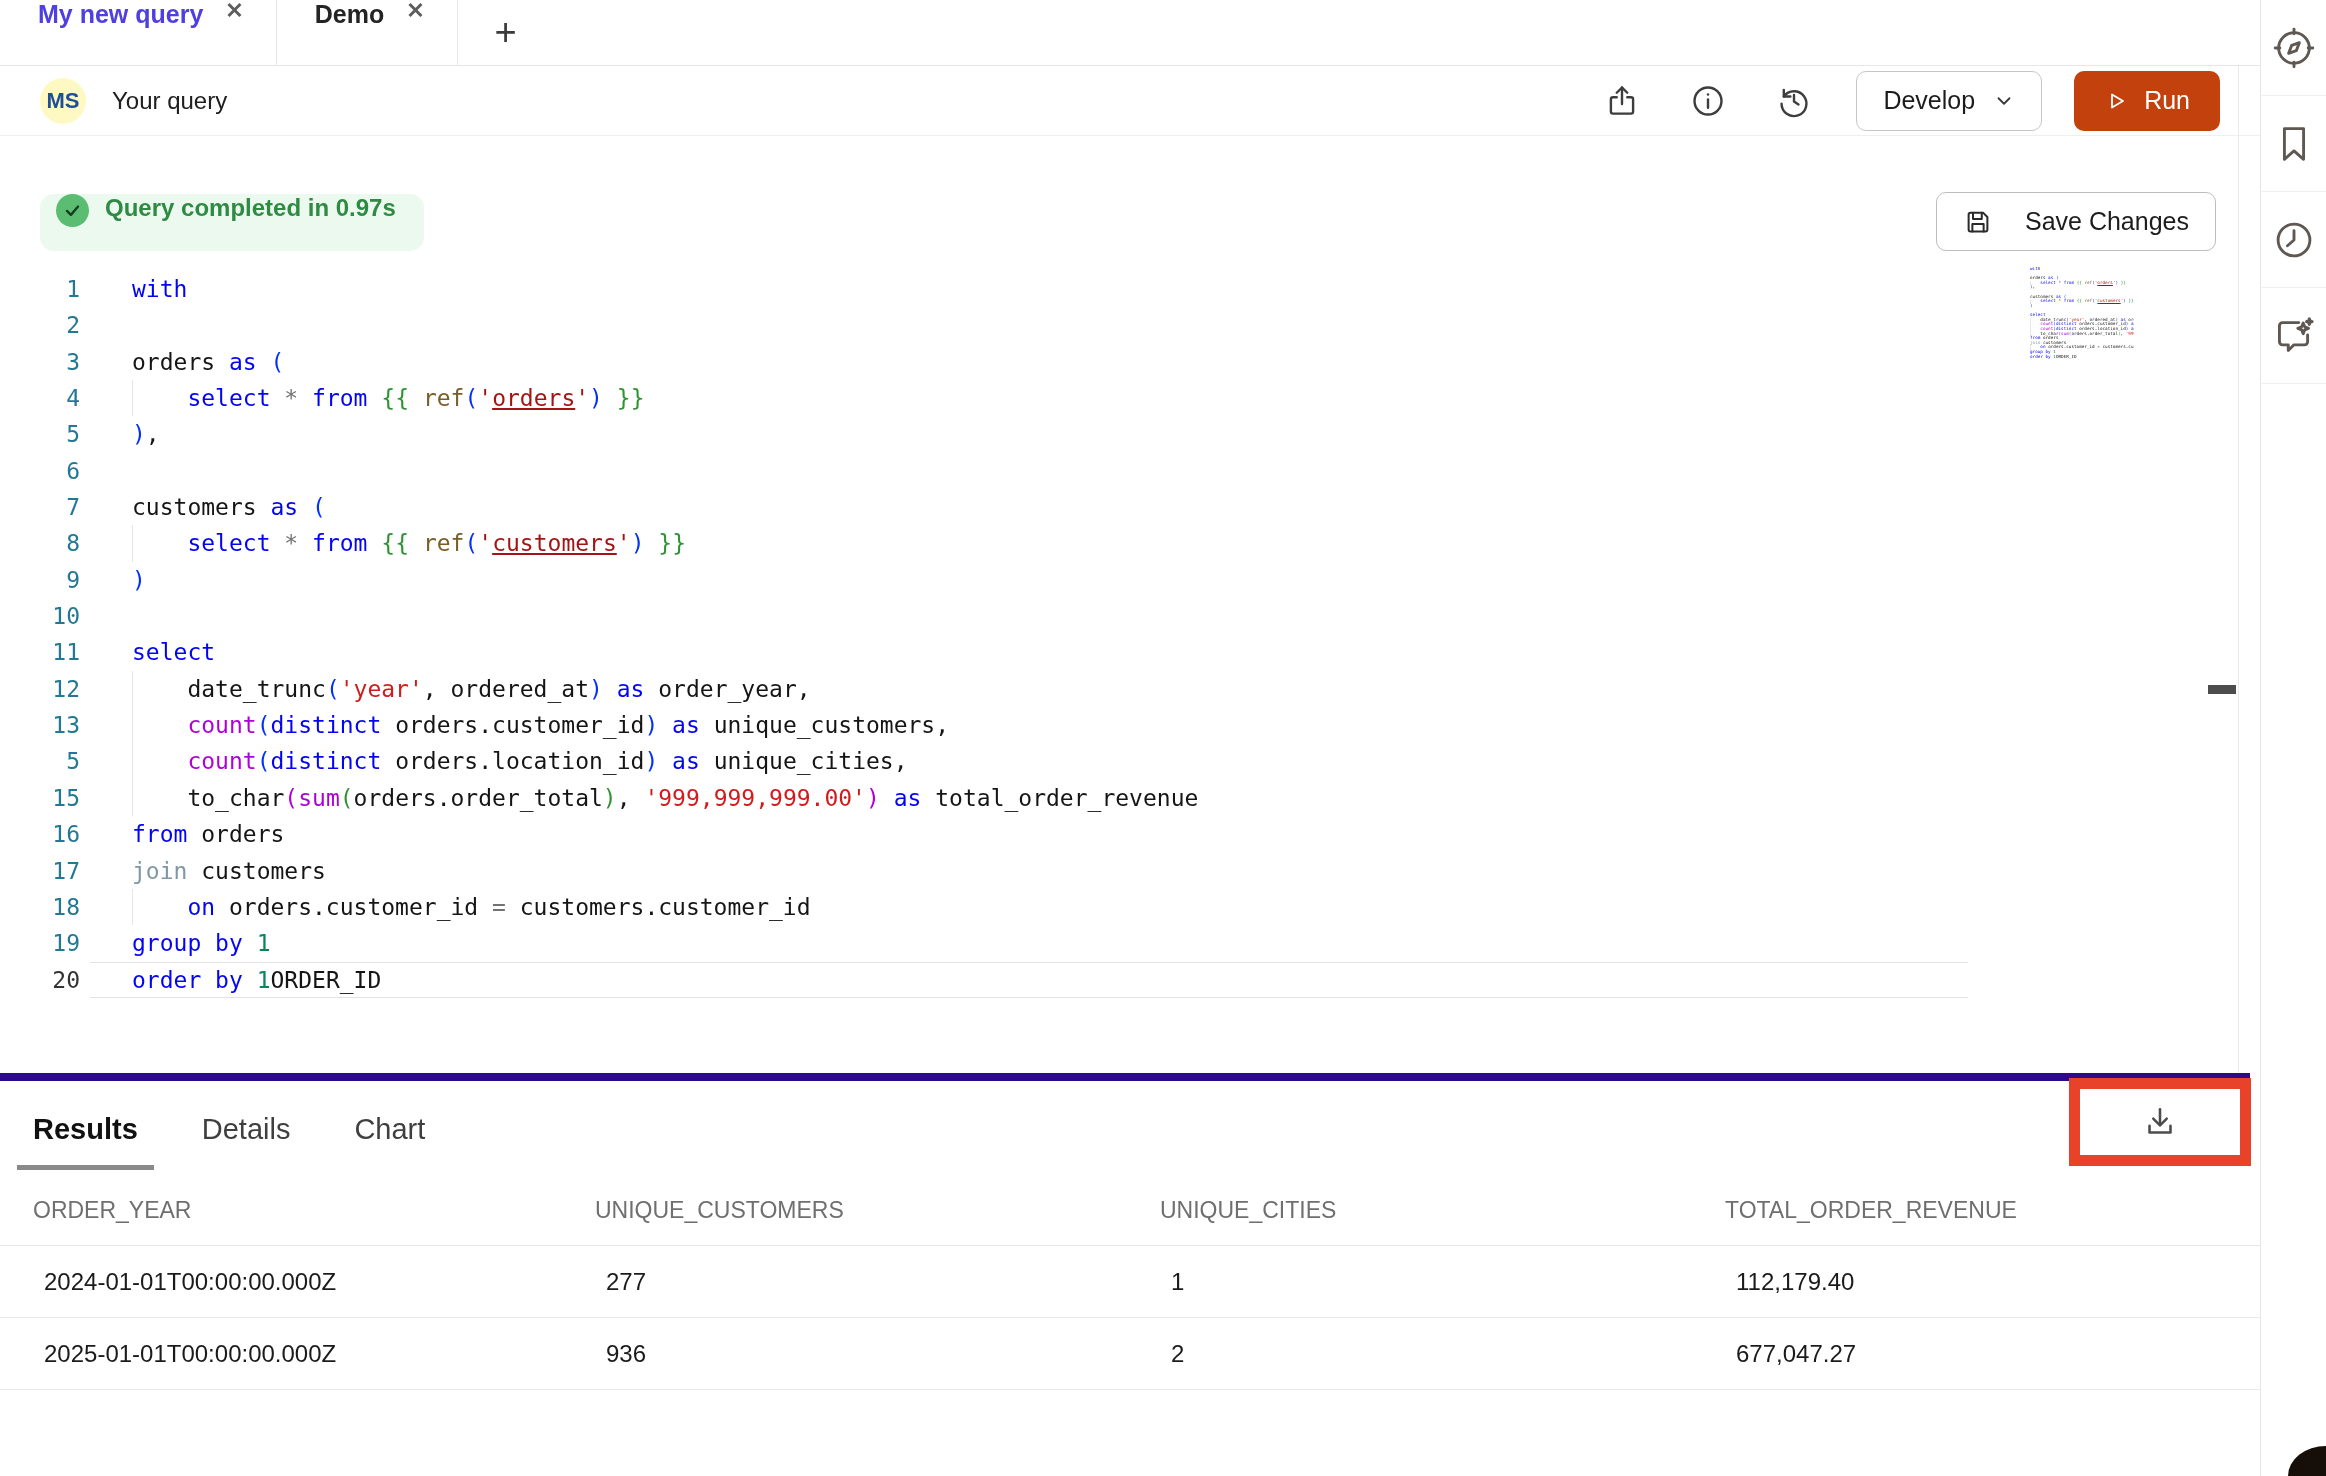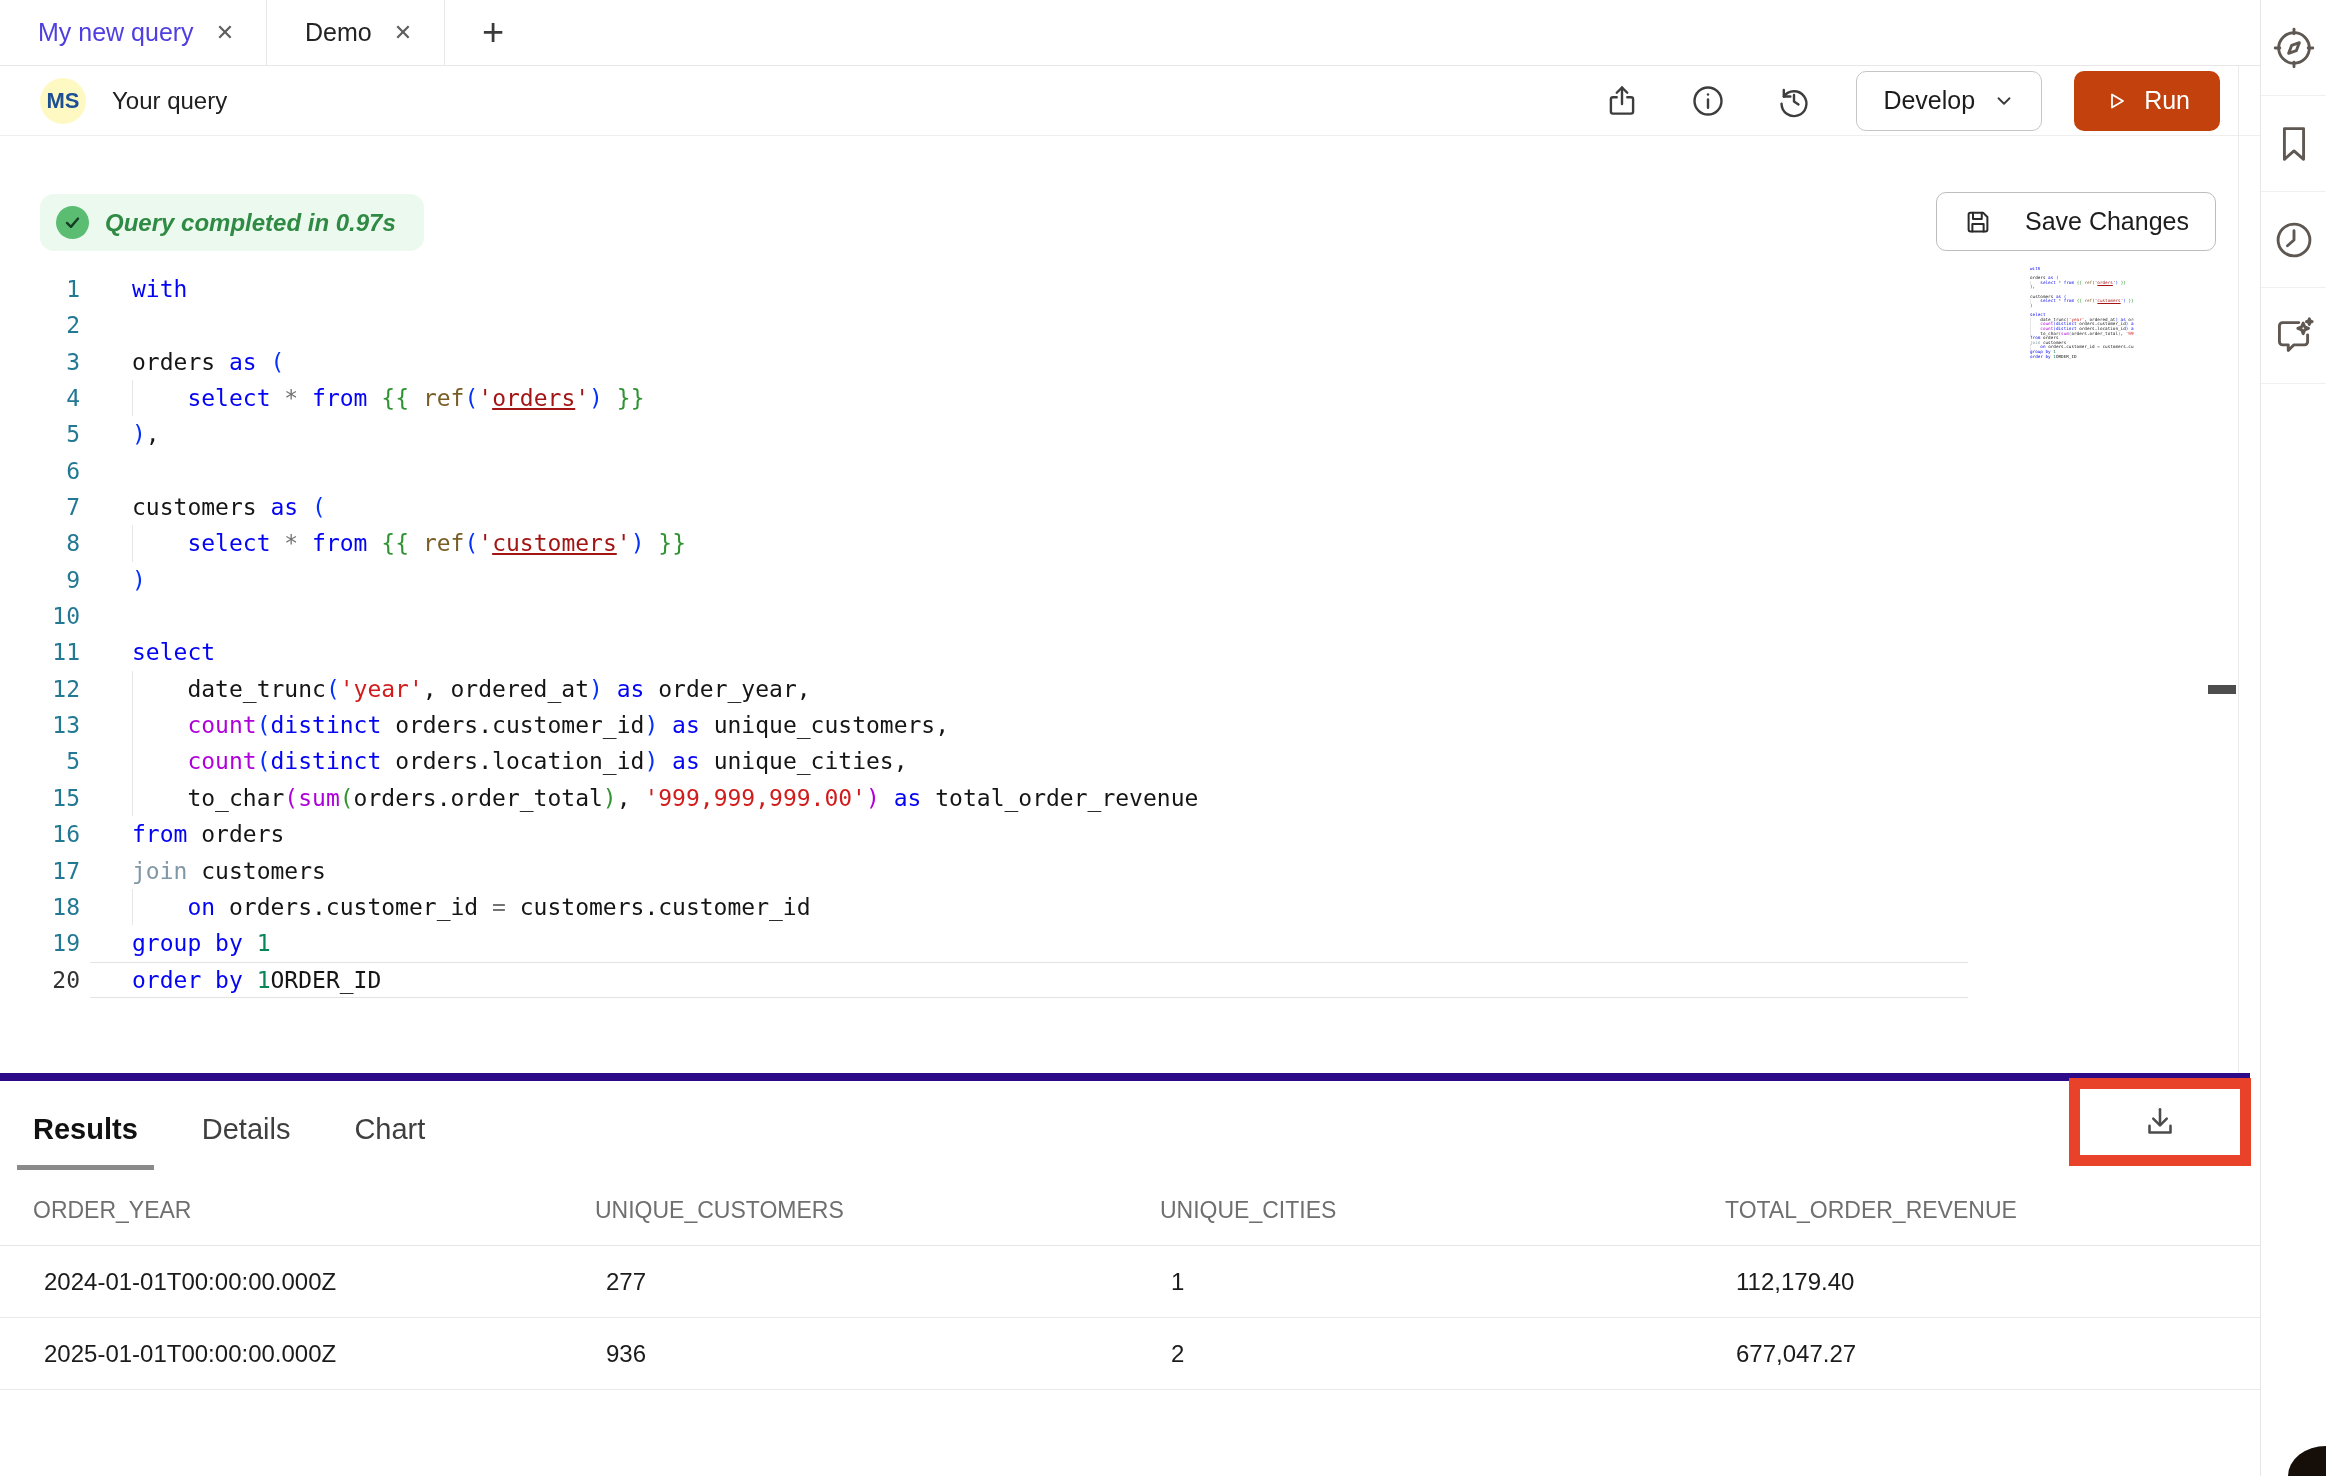--- a/index.html
+++ b/index.html
@@ -6,22 +6,22 @@
   html,body { width:2326px; height:1476px; overflow:hidden; background:#fff;
               font-family:"Liberation Sans", sans-serif; color:#1c1c1c; }
   body { position:relative; }
 
   .main { position:absolute; left:0; top:0; width:2260px; height:1476px; background:#fff; }
   .window-left-edge { position:absolute; left:8px; top:0; bottom:0; width:1px; background:#ececec; }
 
   
   .tabbar { position:absolute; left:0; top:0; width:2260px; height:66px; display:flex;
             border-bottom:1px solid #e7e7e7; background:#fff; }
-  .tab { display:flex; align-items:center; gap:22px; padding:0 32px 0 38px;
-         border-right:1px solid #e7e7e7; font-size:25px; color:#242424; cursor:default; }
+  .tab { display:flex; align-items:flex-start; gap:22px; padding:0 32px 0 38px;
+         border-right:1px solid #e7e7e7; font-size:25px; color:#242424; cursor:default;font-weight:bold; }
   .tab.active { color:#4f3fe0; }
   .tab .close { font-size:22px; color:#5d5d5d; line-height:1; }
   .newtab { width:96px; display:flex; align-items:center; justify-content:center;
             font-size:38px; font-weight:300; color:#3a3a3a; }
 
   
   .header { position:absolute; left:0; top:66px; width:2260px; height:70px; display:flex;
             align-items:center; padding:0 40px 0 40px; border-bottom:1px solid #efefef; background:#fff; }
   .avatar { width:46px; height:46px; border-radius:50%; background:#fef9c3; color:#1d4f96;
             display:flex; align-items:center; justify-content:center; font-weight:700; font-size:22px; }
@@ -31,22 +31,22 @@
   .hicon svg { width:36px; height:36px; }
   .btn { display:flex; align-items:center; height:60px; border-radius:10px; font-size:25px; }
   .develop { margin-left:44px; padding:0 26px; border:1.5px solid #c6c6c6; background:#fff; gap:18px; color:#1c1c1c; }
   .develop svg { width:22px; height:22px; color:#3a3a3a; }
   .run { margin-left:32px; padding:0 30px; background:#c2410c; color:#fff; gap:16px;align-items:center; }
   .run svg { width:24px; height:24px; }
 
   
   .editor { position:absolute; left:0; top:136px; width:2260px; height:937px; background:#fff; }
   .pill { position:absolute; left:40px; top:58px; height:57px; border-radius:14px;
-          background:#ecf9ef; display:flex; align-items:center; gap:16px; padding:0 28px 0 16px;
-          font-size:24px; font-weight:600; color:#2f8a44;font-style:italic; }
+          background:#ecf9ef; display:flex; align-items:flex-start; gap:16px; padding:0 28px 0 16px;
+          font-size:24px; font-weight:600; color:#2f8a44; }
   .pill .chk { width:33px; height:33px; border-radius:50%; background:#5abd72;
                display:flex; align-items:center; justify-content:center; }
   .pill .chk svg { width:19px; height:19px; color:#173c23; }
   .savebtn { position:absolute; right:44px; top:56px; height:59px; border-radius:10px;
              border:1.5px solid #bdbdbd; background:#fff; display:flex; align-items:center;
              gap:32px; padding:0 26px; font-size:25px; color:#1d1d1d; }
   .savebtn svg { width:30px; height:30px; color:#2a2a2a; }
 
   .code { position:absolute; left:0; top:135px; right:24px;
           font-family:"DejaVu Sans Mono", monospace; font-size:23px; }

